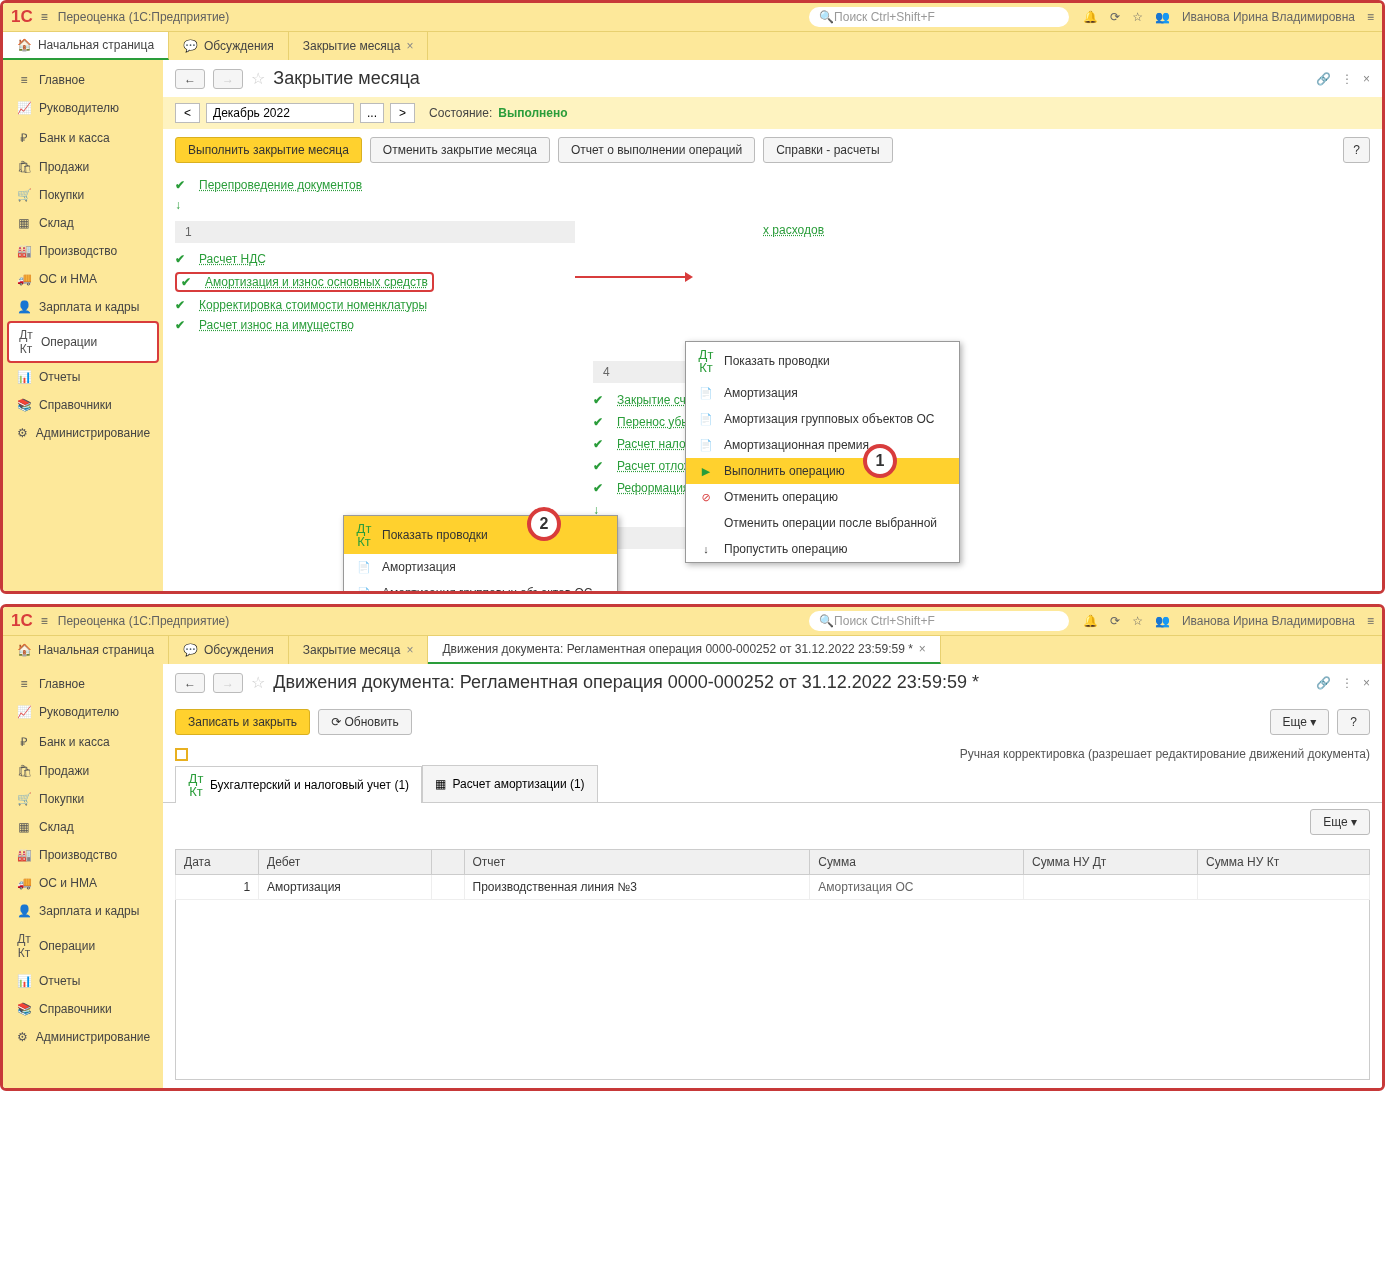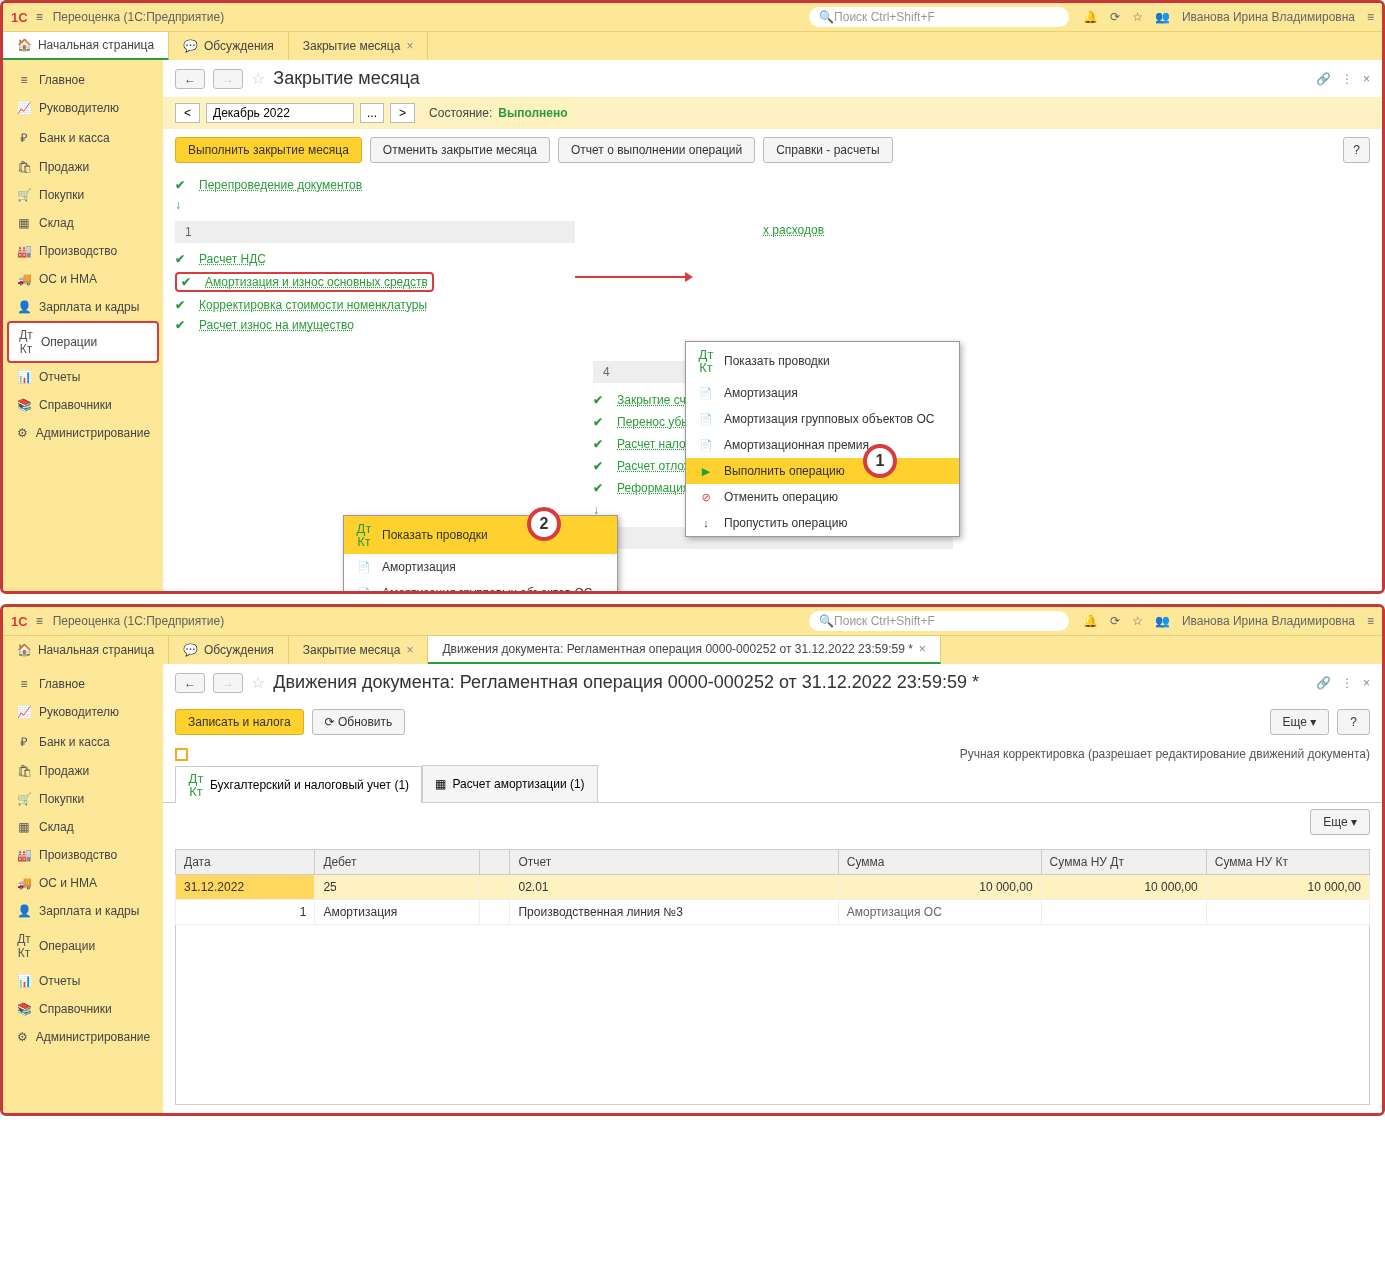--- a/index.html
+++ b/index.html
@@ -1,19 +1,19 @@
 <!DOCTYPE html>
 <html><head>
 <meta charset="utf-8">
 <style>
 * { box-sizing: border-box; margin: 0; padding: 0; font-family: Arial, sans-serif; font-size: 12px; }
 body { background: #fff; }
 .window { border: 3px solid #c73939; border-radius: 6px; margin-bottom: 10px; background: #fff; overflow: hidden; }
 .titlebar { background: #fde89a; display: flex; align-items: center; padding: 4px 8px; height: 28px; }
-.logo { color: #d83c3c; font-weight: bold; font-size: 13px; margin-right: 8px; }
+.logo { color: #d83c3c; font-weight: bold; font-size: 17px; margin-right: 8px; }
 .hamburger { margin-right: 10px; color: #555; cursor: pointer; }
 .titlebar-title { color: #606060; flex: 0 0 auto; }
 .titlebar-spacer { flex: 1; }
 .search-box { background: #fff; border-radius: 12px; padding: 3px 10px; width: 260px; display: flex; align-items: center; color: #999; }
 .titlebar-icons { display: flex; gap: 12px; margin-left: 14px; align-items: center; color: #666; }
 .user-name { color: #666; }
 .tabbar { background: #fde89a; display: flex; border-top: 1px solid #e8d070; }
 .tab { padding: 6px 14px; display: flex; align-items: center; gap: 6px; border-right: 1px solid #e8d070; background: #fde89a; color: #444; cursor: pointer; }
 .tab.active { background: #fff; border-bottom: 2px solid #2a9d3a; }
 .tab .close { color: #888; }
@@ -279,20 +279,24 @@
             </div>
             <div class="menu-item highlighted">
               <span class="menu-icon" style="color:#2a9d3a">▶</span>
               <span>Выполнить операцию</span>
             </div>
             <div class="menu-item">
               <span class="menu-icon" style="color:#d83c3c">⊘</span>
               <span>Отменить операцию</span>
             </div>
             <div class="menu-item">
+              <span class="menu-icon"></span>
+              <span>Отменить операции после выбранной</span>
+            </div>
+            <div class="menu-item">
               <span class="menu-icon">↓</span>
               <span>Пропустить операцию</span>
             </div>
           </div>
 
         <div class="context-menu menu2" id="menu2">
             <div class="menu-item highlighted">
               <span class="menu-icon dtkt">Дт<br>Кт</span>
               <span>Показать проводки</span>
             </div>
@@ -413,21 +417,21 @@
         <span class="nav-btn disabled">→</span>
         <span class="star">☆</span>
         <span class="page-title">Движения документа: Регламентная операция 0000-000252 от 31.12.2022 23:59:59 *</span>
         <div class="header-right">
           <span>🔗</span>
           <span>⋮</span>
           <span>×</span>
         </div>
       </div>
       <div class="toolbar2">
-        <button class="btn primary">Записать и налога</button>
+        <button class="btn primary">Записать и закрыть</button>
         <button class="btn"><span>⟳ </span><span>Обновить</span></button>
         <span style="flex:1"></span>
         <button class="btn"><span>Еще</span> ▾</button>
         <button class="btn">?</button>
       </div>
       <div class="checkbox-row">
         <span class="checkbox"></span>
         <span>Ручная корректировка (разрешает редактирование движений документа)</span>
       </div>
       <div class="subtabs">
@@ -450,29 +454,20 @@
                 <th>Дата</th>
                 <th>Дебет</th>
                 <th></th>
                 <th>Отчет</th>
                 <th>Сумма</th>
                 <th>Сумма НУ Дт</th>
                 <th>Сумма НУ Кт</th>
               </tr>
             </thead>
           <tbody>
-            <tr class="hl" id="row1">
-                <td class="">31.12.2022</td>
-                <td class="">25</td>
-                <td class=""></td>
-                <td class="">02.01</td>
-                <td class="num">10 000,00</td>
-                <td class="num">10 000,00</td>
-                <td class="num">10 000,00</td>
-              </tr>
             <tr id="row2">
                 <td class="num">1</td>
                 <td class="">Амортизация</td>
                 <td class=""></td>
                 <td class="">Производственная линия №3</td>
                 <td class="italic">Амортизация ОС</td>
                 <td class=""></td>
                 <td class=""></td>
               </tr>
           </tbody>

